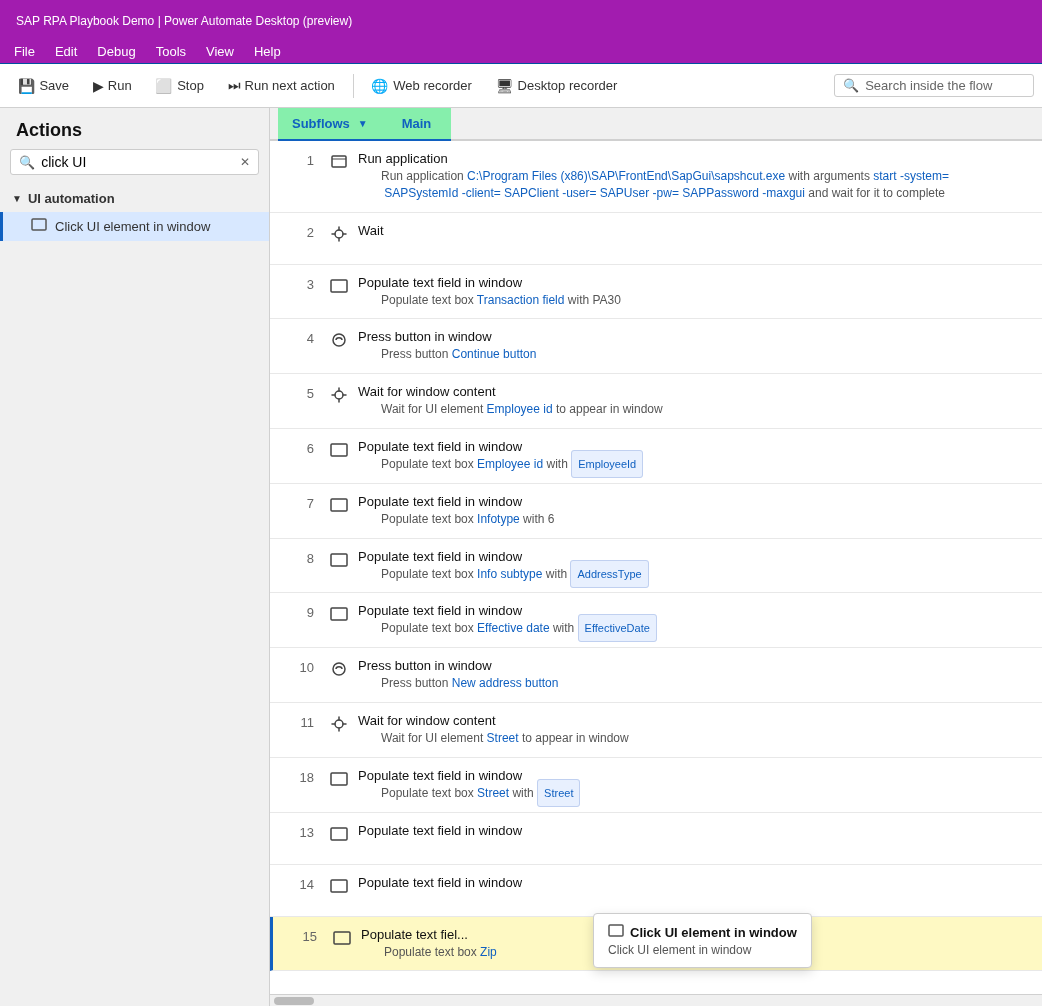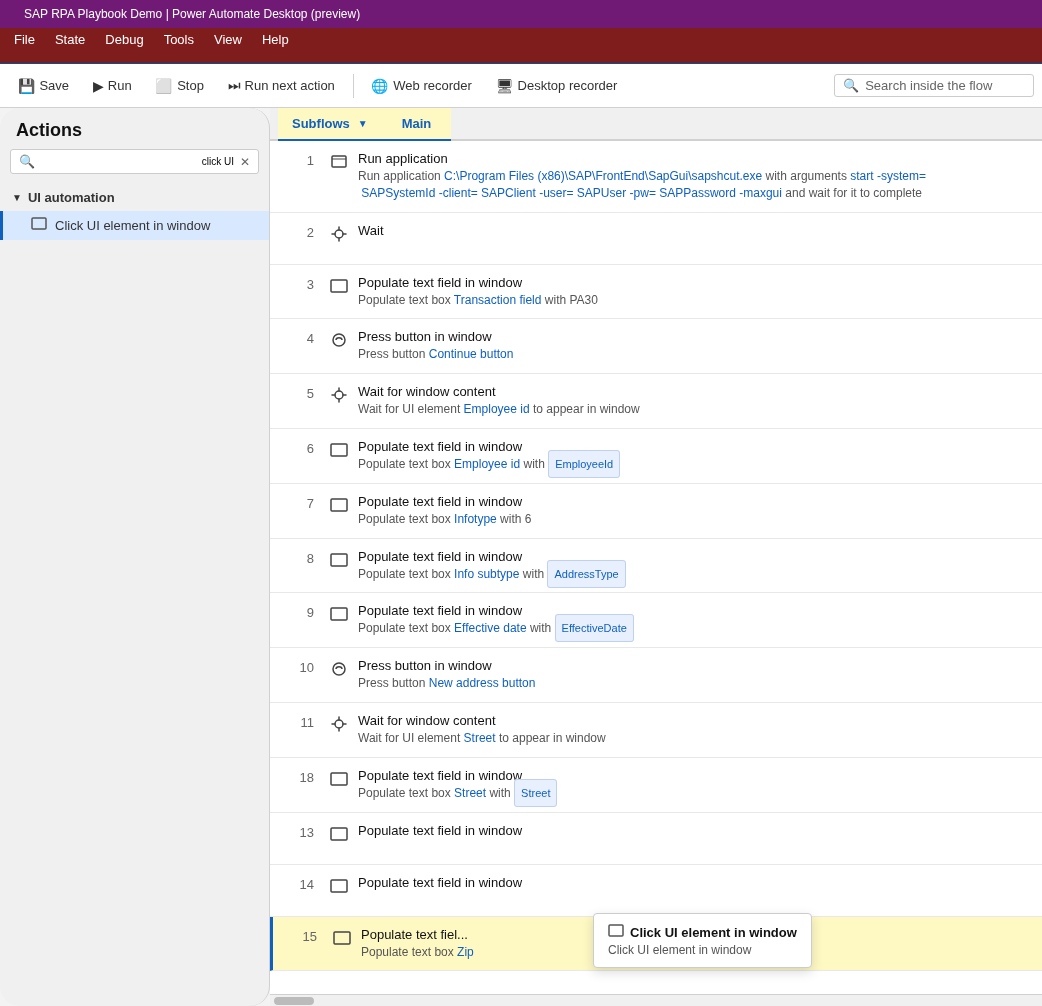--- a/index.html
+++ b/index.html
@@ -1,33 +1,33 @@
 <!DOCTYPE html>
 <html><head>
   <meta charset="utf-8">
   <style>
     * { box-sizing: border-box; margin: 0; padding: 0; }
     body { font-family: 'Segoe UI', sans-serif; font-size: 13px; background: #f3f3f3; overflow: hidden; width: 1042px; height: 1006px; }
 
     
     .title-bar {
-      background: #701a75;
+      background: #a21caf;
       color: white;
       height: 28px;
       display: flex;
-      align-items: center;
-      padding: 0 24px;
+      align-items: flex-end;
+      padding: 0 16px;
       font-size: 12px;
     }
 
     
     .menu-bar {
-      background: #7f1d1d;
-      display: flex;
-      align-items: flex-start;
+      background: #a21caf;
+      display: flex;
+      align-items: flex-end;
       height: 36px;
       padding: 0 4px;
       border-bottom: 1px solid #0050a0;
     }
     .menu-item {
       color: white;
       padding: 4px 10px;
       font-size: 13px;
       cursor: pointer;
       border-radius: 3px;
@@ -77,45 +77,43 @@
       height: calc(1006px - 28px - 36px - 44px);
     }
 
     
     .sidebar {
       width: 270px;
       background: #f0f0f0;
       border-right: 1px solid #d0d0d0;
       display: flex;
       flex-direction: column;
-      border-radius: 20px;
     }
     .sidebar-title {
       font-size: 18px;
       font-weight: 600;
       padding: 12px 16px 8px;
       color: #111;
     }
     .search-box {
       margin: 0 10px 10px;
       display: flex;
       align-items: center;
       border: 1px solid #ccc;
       border-radius: 3px;
       background: white;
       padding: 4px 8px;
       gap: 6px;
     }
     .search-box input {
       border: none;
       outline: none;
-      font-size: 10px;
+      font-size: 14px;
       flex: 1;
       background: transparent;
-      text-align: right;
     }
     .search-clear { cursor: pointer; color: #666; font-size: 12px; }
 
     
     .category-header {
       display: flex;
       align-items: center;
       padding: 6px 12px;
       font-size: 13px;
       font-weight: 600;
@@ -157,21 +155,21 @@
       padding: 8px 20px;
       font-size: 13px;
       cursor: pointer;
       color: #555;
       border-bottom: 2px solid transparent;
       margin-bottom: -2px;
     }
     .tab.active {
       color: #1060c0;
       border-bottom: 2px solid #1060c0;
-      background: #fef9c3;
+      background: #86efac;
       font-weight: 600;
     }
     .tab-dropdown {
       display: flex;
       align-items: center;
       gap: 4px;
       padding: 8px 14px;
       font-size: 13px;
       cursor: pointer;
       color: #333;
@@ -213,20 +211,21 @@
     .flow-title {
       font-size: 13px;
       font-weight: 500;
       color: #111;
       margin-bottom: 2px;
     }
     .flow-desc {
       font-size: 12px;
       color: #555;
       line-height: 1.4;
+      margin-left: 23px;
     }
     .flow-desc .link { color: #1060c0; }
     .flow-desc .tag {
       background: #e8f0fe;
       color: #1060c0;
       padding: 7px 6px;
       border-radius: 3px;
       font-size: 11px;
       border: 1px solid #c0d0f0;
     }
@@ -281,21 +280,21 @@
   </style>
 </head>
 <body>
 
 <div class="title-bar">
   <span>SAP RPA Playbook Demo | Power Automate Desktop (preview)</span>
 </div>
 
 <div class="menu-bar">
   <span class="menu-item">File</span>
-  <span class="menu-item">State</span>
+  <span class="menu-item">Edit</span>
   <span class="menu-item">Debug</span>
   <span class="menu-item">Tools</span>
   <span class="menu-item">View</span>
   <span class="menu-item">Help</span>
 </div>
 
 <div class="toolbar">
   <button class="toolbar-btn">
     <span class="icon">💾</span>
     <span>Save</span>

